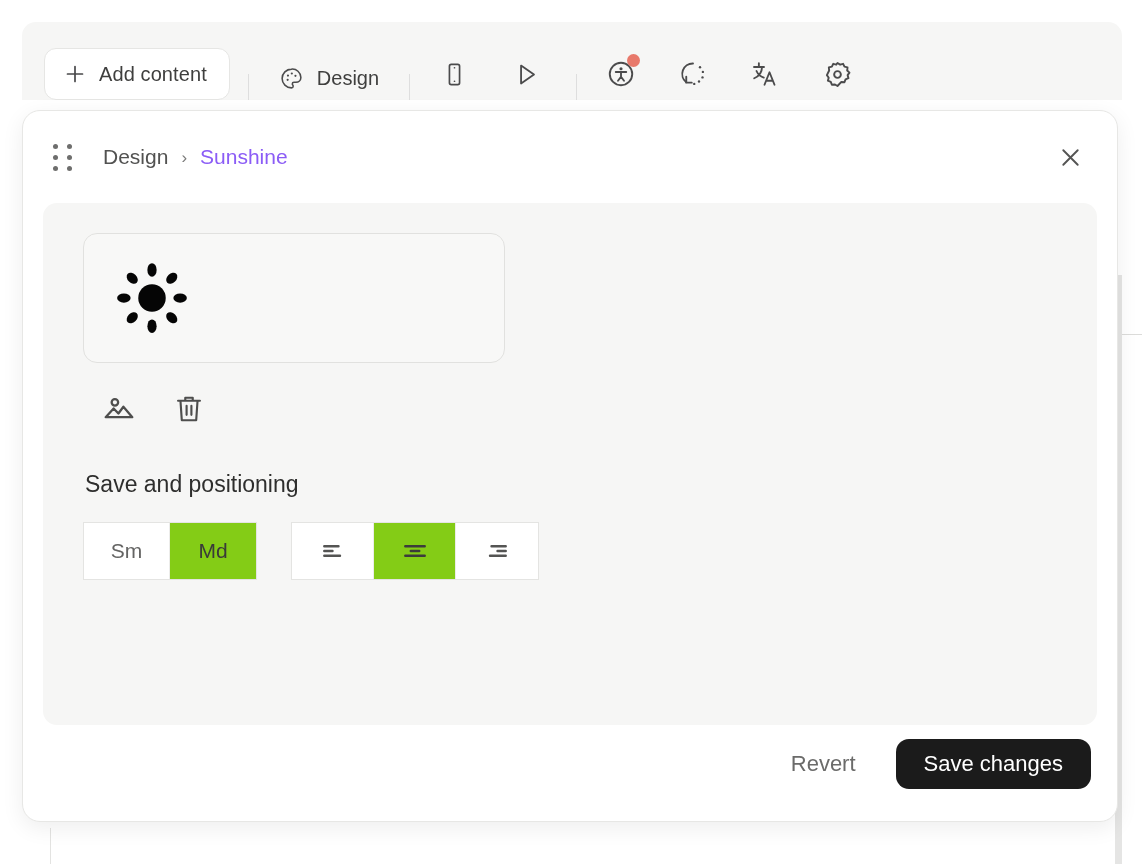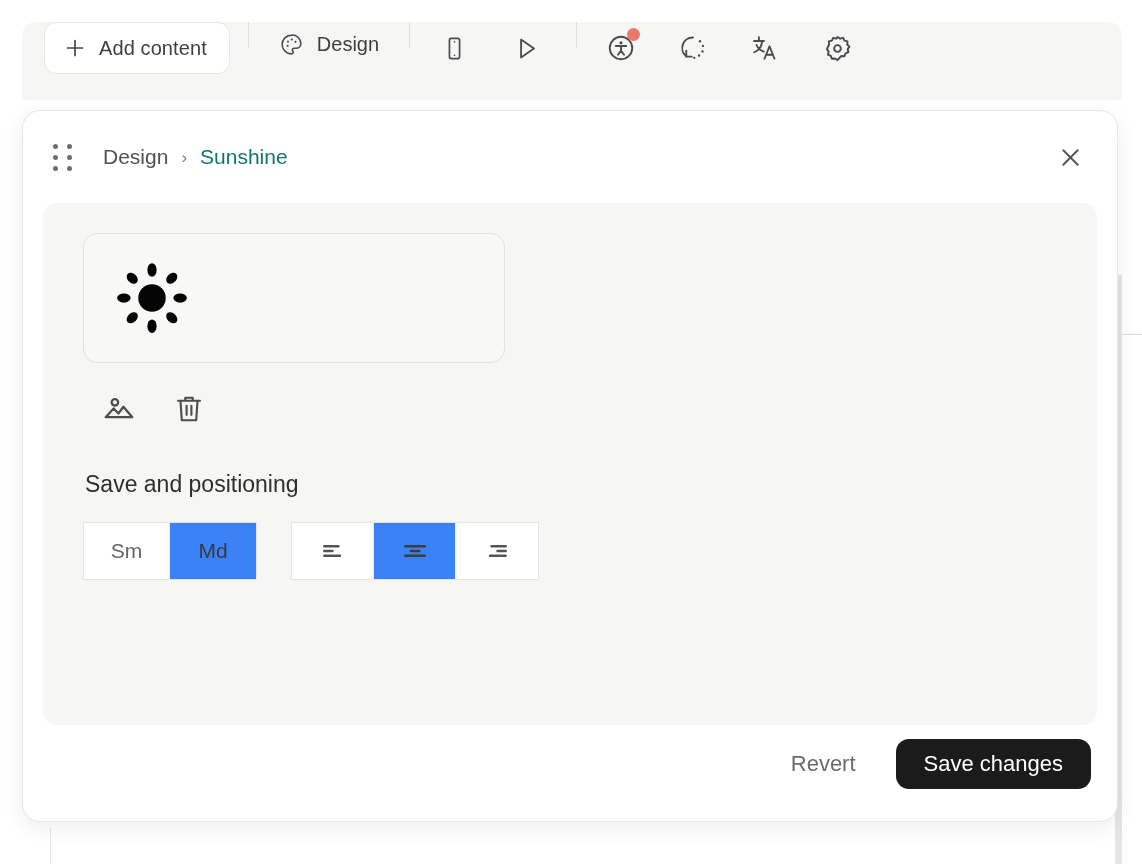--- a/index.html
+++ b/index.html
@@ -58,21 +58,21 @@
   
   .toolbar {
     position: absolute;
     left: 22px;
     top: 22px;
     width: 1100px;
     height: 78px;
     background: #f6f6f5;
     border-radius: 14px 14px 0 0;
     display: flex;
-    align-items: flex-start;
+    align-items: flex-end;
     padding: 0 0 0 22px;
     box-sizing: border-box;
   }
   .add-content-btn {
     display: flex;
     align-items: center;
     gap: 14px;
     height: 52px;
     padding: 0 22px 0 20px;
     background: #ffffff;
@@ -181,21 +181,21 @@
     gap: 13px;
     flex: 1;
   }
   .crumb {
     font-size: 21px;
     color: #525251;
     cursor: pointer;
     white-space: nowrap;
   }
   .crumb.current {
-    color: #0f766e;
+    color: #8b5cf6;
     text-align: center;
   }
   .crumb-sep {
     font-size: 17px;
     color: #7a7a79;
     line-height: 1;
   }
   .close-btn {
     width: 46px;
     height: 46px;
@@ -311,21 +311,21 @@
     justify-content: center;
     font-size: 21px;
     color: #646463;
     cursor: pointer;
     background: #ffffff;
     border-right: 1px solid #ececea;
     box-sizing: border-box;
   }
   .seg:last-child { border-right: none; }
   .seg.selected {
-    background: #3b82f6;
+    background: #84cc16;
     color: #3a3a39;
   }
   .segmented.align .seg { min-width: 82px; }
 
   
   .panel-footer {
     position: absolute;
     left: 0;
     right: 0;
     bottom: 4px;

